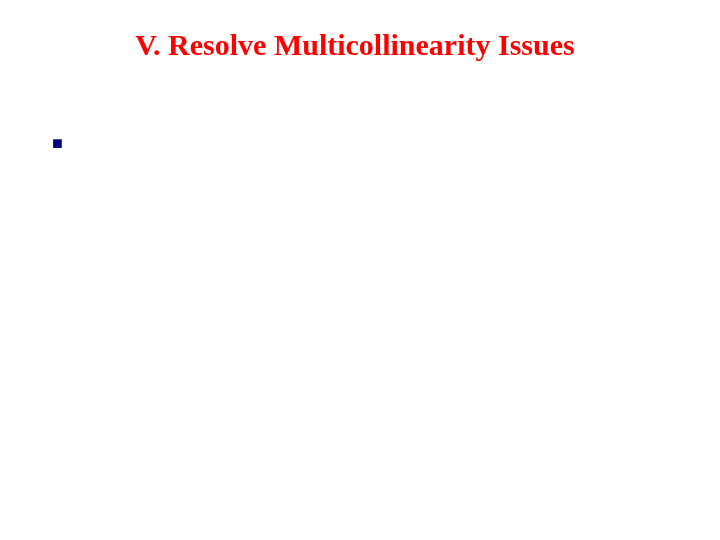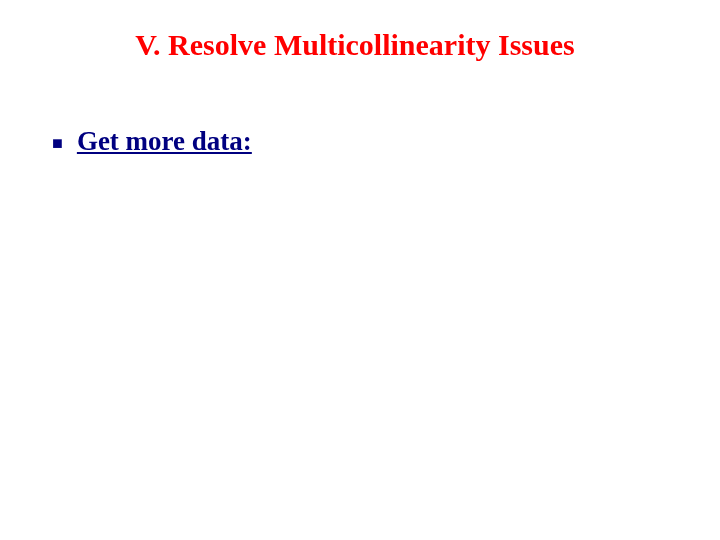--- a/index.html
+++ b/index.html
@@ -55,16 +55,15 @@
     }
   </style>
 </head>
 <body>
 
 <div class="slide">
   <h1 class="title">V. Resolve Multicollinearity Issues</h1>
 
   <div class="bullet-row">
     <span class="bullet-marker">■</span>
-    <span class="bullet-heading">Get more data:</span>
   </div>
 
 </div>
 
 </body></html>

